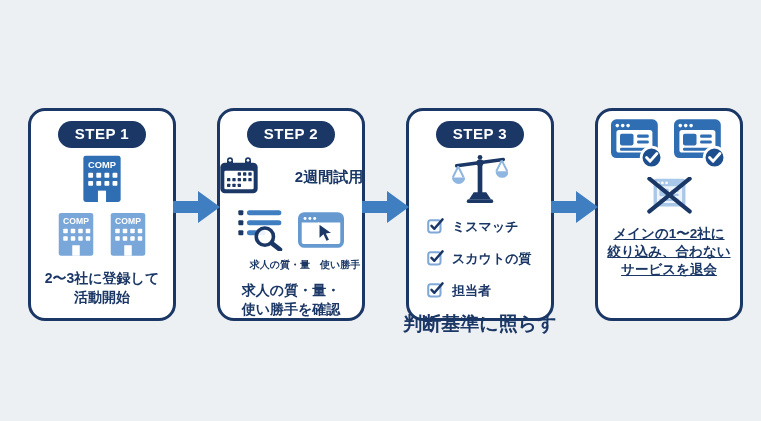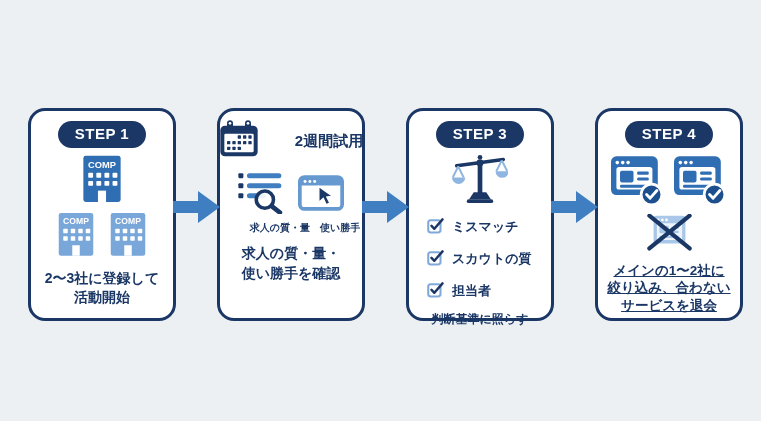--- a/index.html
+++ b/index.html
@@ -31,21 +31,21 @@
   }
   .arrow{
     flex:0 0 auto;width:41px;height:36px;
     margin-top:81px;position:relative;
   }
   .arrow svg{position:absolute;left:-3px;top:0;}
   .caption{
     font-weight:bold;text-align:center;color:#1b3765;
   }
   .cap14{font-size:14px;line-height:1.4;margin-top:9px;}
-  .cap15{font-size:12px;line-height:1.3;margin-top:10px;}
+  .cap15{font-size:19px;line-height:1.3;margin-top:10px;}
   .cap13{font-size:13.5px;line-height:1.33;margin-top:7px;text-decoration:underline;}
   .caption span{display:block;white-space:nowrap;}
   
   .bld-big{margin-top:7px;}
   .bld-row{display:flex;gap:10px;margin-top:6px;}
   .bld-dark{color:#2f6eb3;}
   .bld-light{color:#7aa7d9;}
   
   .cal-row{display:flex;align-items:center;gap:8px;margin-top:9px;}
   .trial{font-size:15px;font-weight:bold;white-space:nowrap;margin-left:28px;}
@@ -127,20 +127,21 @@
       </div>
     </div>
 
     <div class="arrow">
       <svg width="48" height="36" viewBox="0 0 48 36">
           <polygon points="0,12 25,12 25,2 47,18 25,34 25,24 0,24" fill="#3f7fc1"></polygon>
         </svg>
     </div>
 
     <div class="card">
+      <div class="pill">STEP 2</div>
       <div class="cal-row">
         <span>
           <svg width="40" height="38" viewBox="0 0 60 56">
             <rect x="2" y="8" width="56" height="46" rx="7" fill="#1b3765"></rect>
             <rect x="8" y="20" width="44" height="28" rx="2" fill="#ffffff"></rect>
             <rect x="12" y="0" width="9" height="14" rx="4.5" fill="#1b3765"></rect>
               <circle cx="16.5" cy="4.5" r="2" fill="#ffffff"></circle>
             <rect x="39" y="0" width="9" height="14" rx="4.5" fill="#1b3765"></rect>
               <circle cx="43.5" cy="4.5" r="2" fill="#ffffff"></circle>
             <g fill="#1b3765">
@@ -258,21 +259,20 @@
       </div>
     </div>
 
     <div class="arrow">
       <svg width="48" height="36" viewBox="0 0 48 36">
           <polygon points="0,12 25,12 25,2 47,18 25,34 25,24 0,24" fill="#3f7fc1"></polygon>
         </svg>
     </div>
 
     <div class="card">
-      <div class="pill">STEP 4</div>
       <div class="win-row">
         <span>
           <svg width="54" height="51" viewBox="0 0 60 56">
             <rect x="0" y="0" width="52" height="43" rx="6" fill="#2f6eb3"></rect>
             <circle cx="7" cy="7" r="2" fill="#ffffff"></circle>
               <circle cx="13" cy="7" r="2" fill="#ffffff"></circle>
               <circle cx="19" cy="7" r="2" fill="#ffffff"></circle>
             <rect x="6" y="12" width="40" height="25" rx="3" fill="#ffffff"></rect>
             <g fill="#2f6eb3">
               <rect x="10" y="16" width="15" height="13" rx="2"></rect>

